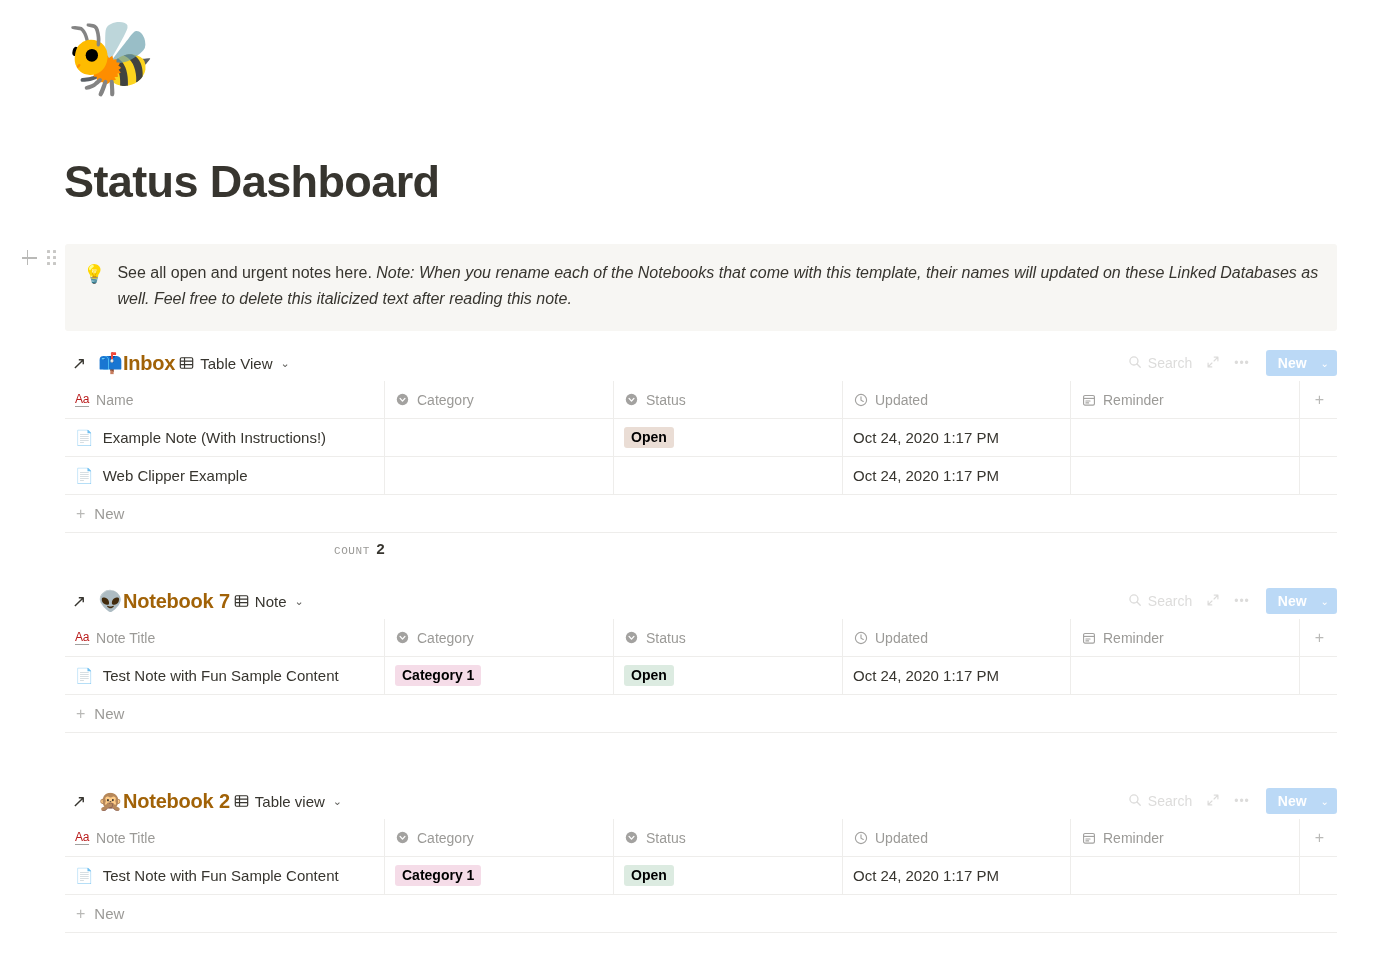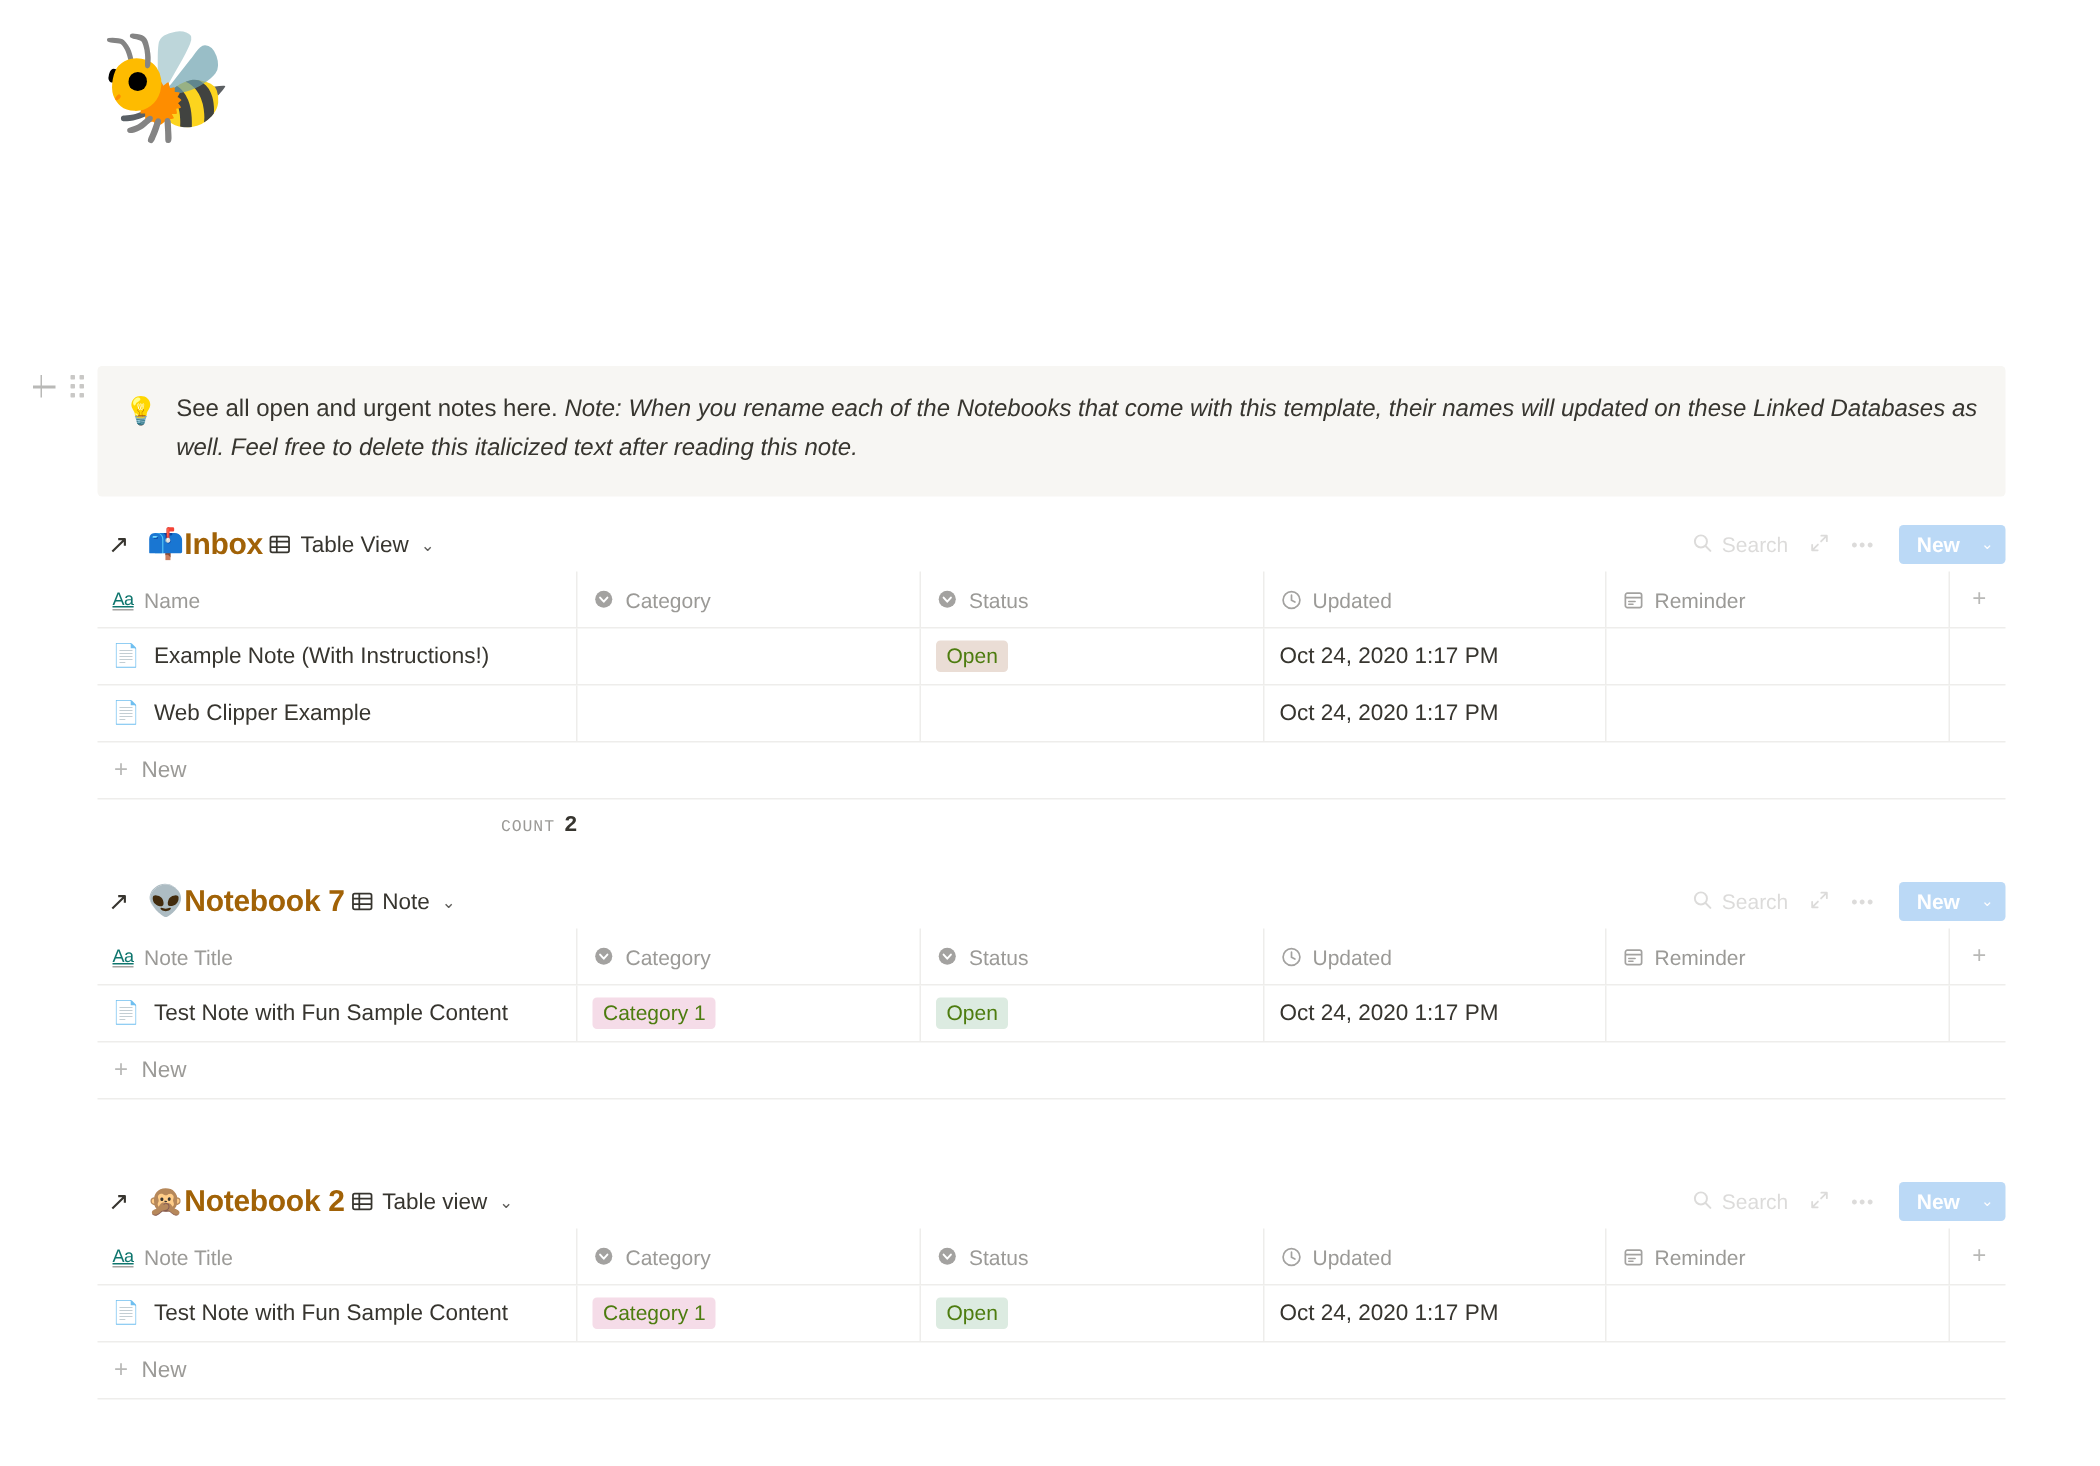--- a/index.html
+++ b/index.html
@@ -207,43 +207,43 @@
 
   .tr.head .td { color: #9b9a97; font-size: 14px; gap: 7px; }
   .tr.body .td { font-size: 15px; color: #37352f; gap: 9px; }
 
   .col-icon {
     display: inline-flex;
     align-items: center;
     justify-content: center;
     width: 15px; height: 15px;
     flex: 0 0 auto;
-    color: #0f766e;
-    text-decoration: underline;
+    color: #b91c1c;
   }
   .aa-icon {
     font-size: 12px;
     font-weight: 500;
     border-bottom: 1.2px solid #a3a2a0;
     line-height: 13px;
     height: 14px;
     width: auto;
     letter-spacing: -0.3px;
   }
   .plus-col { color: #b9b9b7; font-size: 16px; line-height: 1; }
 
   .page-icon-cell { font-size: 15px; line-height: 1; color: #5a5a57; flex: 0 0 auto; }
 
   .tag {
     display: inline-block;
     padding: 2px 7px 3px 7px;
     border-radius: 3px;
     font-size: 14px;
     line-height: 1.2;
-    color: #4d7c0f;
+    color: #000000;
+    font-weight: bold;
   }
 
   .newrow {
     display: flex;
     align-items: center;
     gap: 9px;
     height: 38px;
     padding-left: 11px;
     color: #9b9a97;
     font-size: 15px;
@@ -274,20 +274,21 @@
     text-transform: uppercase;
   }
   .count-value { font-size: 15px; font-weight: 600; color: #37352f; }
 </style>
 </head>
 <body>
 
 <div class="page">
 
   <div class="page-icon">🐝</div>
+  <h1 class="page-title">Status Dashboard</h1>
 
   <div class="callout-wrap">
     <div class="block-controls">
       <div class="plus-ctl"></div>
       <div class="drag-ctl">
         <i></i>
           <i></i>
           <i></i>
           <i></i>
           <i></i>

